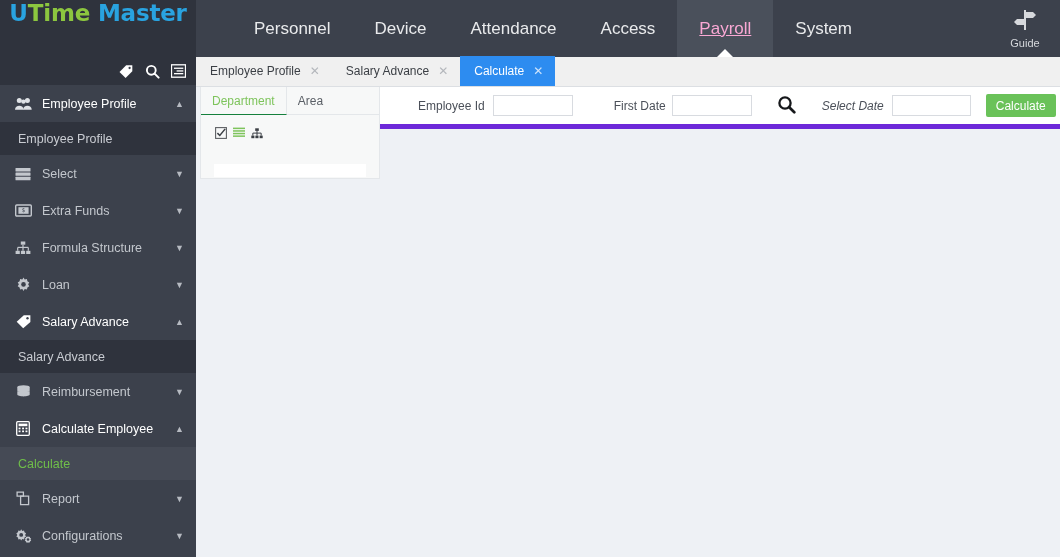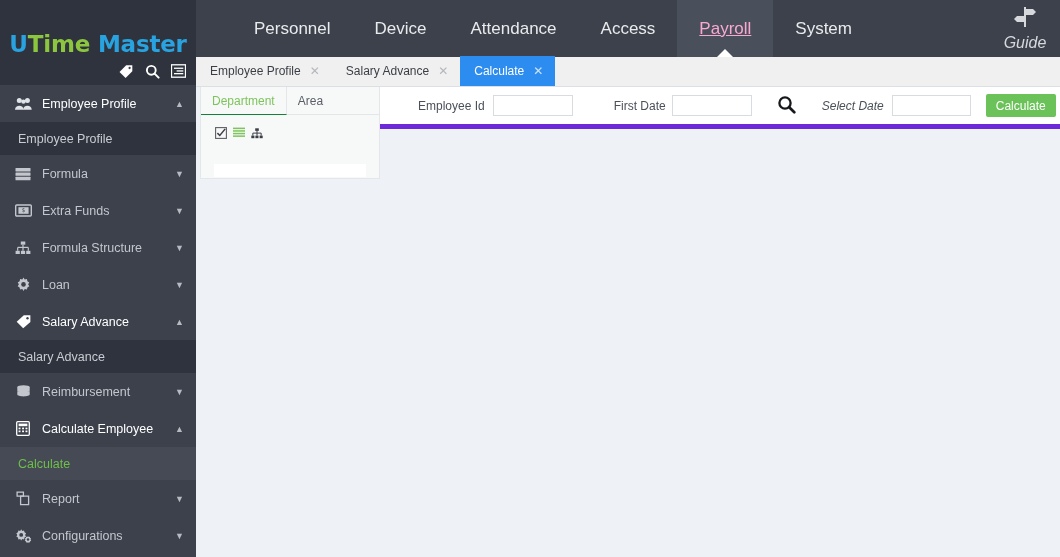--- a/index.html
+++ b/index.html
@@ -14,21 +14,21 @@
   
   .topbar {
     position: absolute; top: 0; left: 0;
     width: 1060px; height: 57px;
     background: #3c414c;
     display: flex; align-items: stretch;
   }
   .logo-zone {
     width: 196px; height: 57px;
     background: #2f333d;
-    display: flex; align-items: flex-end; justify-content: center;
+    display: flex; align-items: flex-start; justify-content: center;
     flex: 0 0 196px;
   }
   .logo {
     font-size: 23px; font-weight: bold;
     letter-spacing: -0.2px;
     white-space: nowrap;
     font-family: "DejaVu Sans", sans-serif;
   }
   .logo .u { color: #29a3e0; }
   .logo .time { color: #8cc63f; }
@@ -51,21 +51,21 @@
     border-left: 9px solid transparent;
     border-right: 9px solid transparent;
     border-bottom: 9px solid #ffffff;
   }
 
   .guide-zone {
     width: 62px; display: flex; flex-direction: column;
     align-items: center; justify-content: center;
     color: #d6d8dc; cursor: pointer; margin-right: 4px;
   }
-  .guide-zone .glabel { font-size: 16px; margin-top: 1px; font-style: italic; }
+  .guide-zone .glabel { font-size: 11px; margin-top: 1px; }
 
   
   .sidebar {
     position: absolute; top: 57px; left: 0;
     width: 196px; height: 500px;
     background: #3c414c;
     overflow: hidden;
   }
   .side-toolbar {
     height: 28px; background: #2f333d;
@@ -264,21 +264,21 @@
     </div>
 
     <div class="side-parent">
       <span class="pico">
         <svg width="16" height="14" viewBox="0 0 16 14" fill="#c3c7cd">
           <rect x="0.5" y="1" width="15" height="3.4" rx="0.5"></rect>
           <rect x="0.5" y="5.4" width="15" height="3.4" rx="0.5"></rect>
           <rect x="0.5" y="9.8" width="15" height="3.4" rx="0.5"></rect>
         </svg>
       </span>
-      <span class="plabel">Formula</span>
+      <span class="plabel">Select</span>
       <span class="caret">▼</span>
     </div>
 
     <div class="side-parent">
       <span class="pico">
         <svg width="17" height="13" viewBox="0 0 17 13" fill="none">
           <rect x="0.7" y="1" width="15.6" height="11" rx="1" stroke="#c3c7cd" stroke-width="1.4"></rect>
           <rect x="3.4" y="3.2" width="10.2" height="6.6" fill="#c3c7cd"></rect>
           <text x="8.5" y="8.4" font-size="5.4" fill="#3c414c" text-anchor="middle" font-family="DejaVu Sans">$</text>
         </svg>

